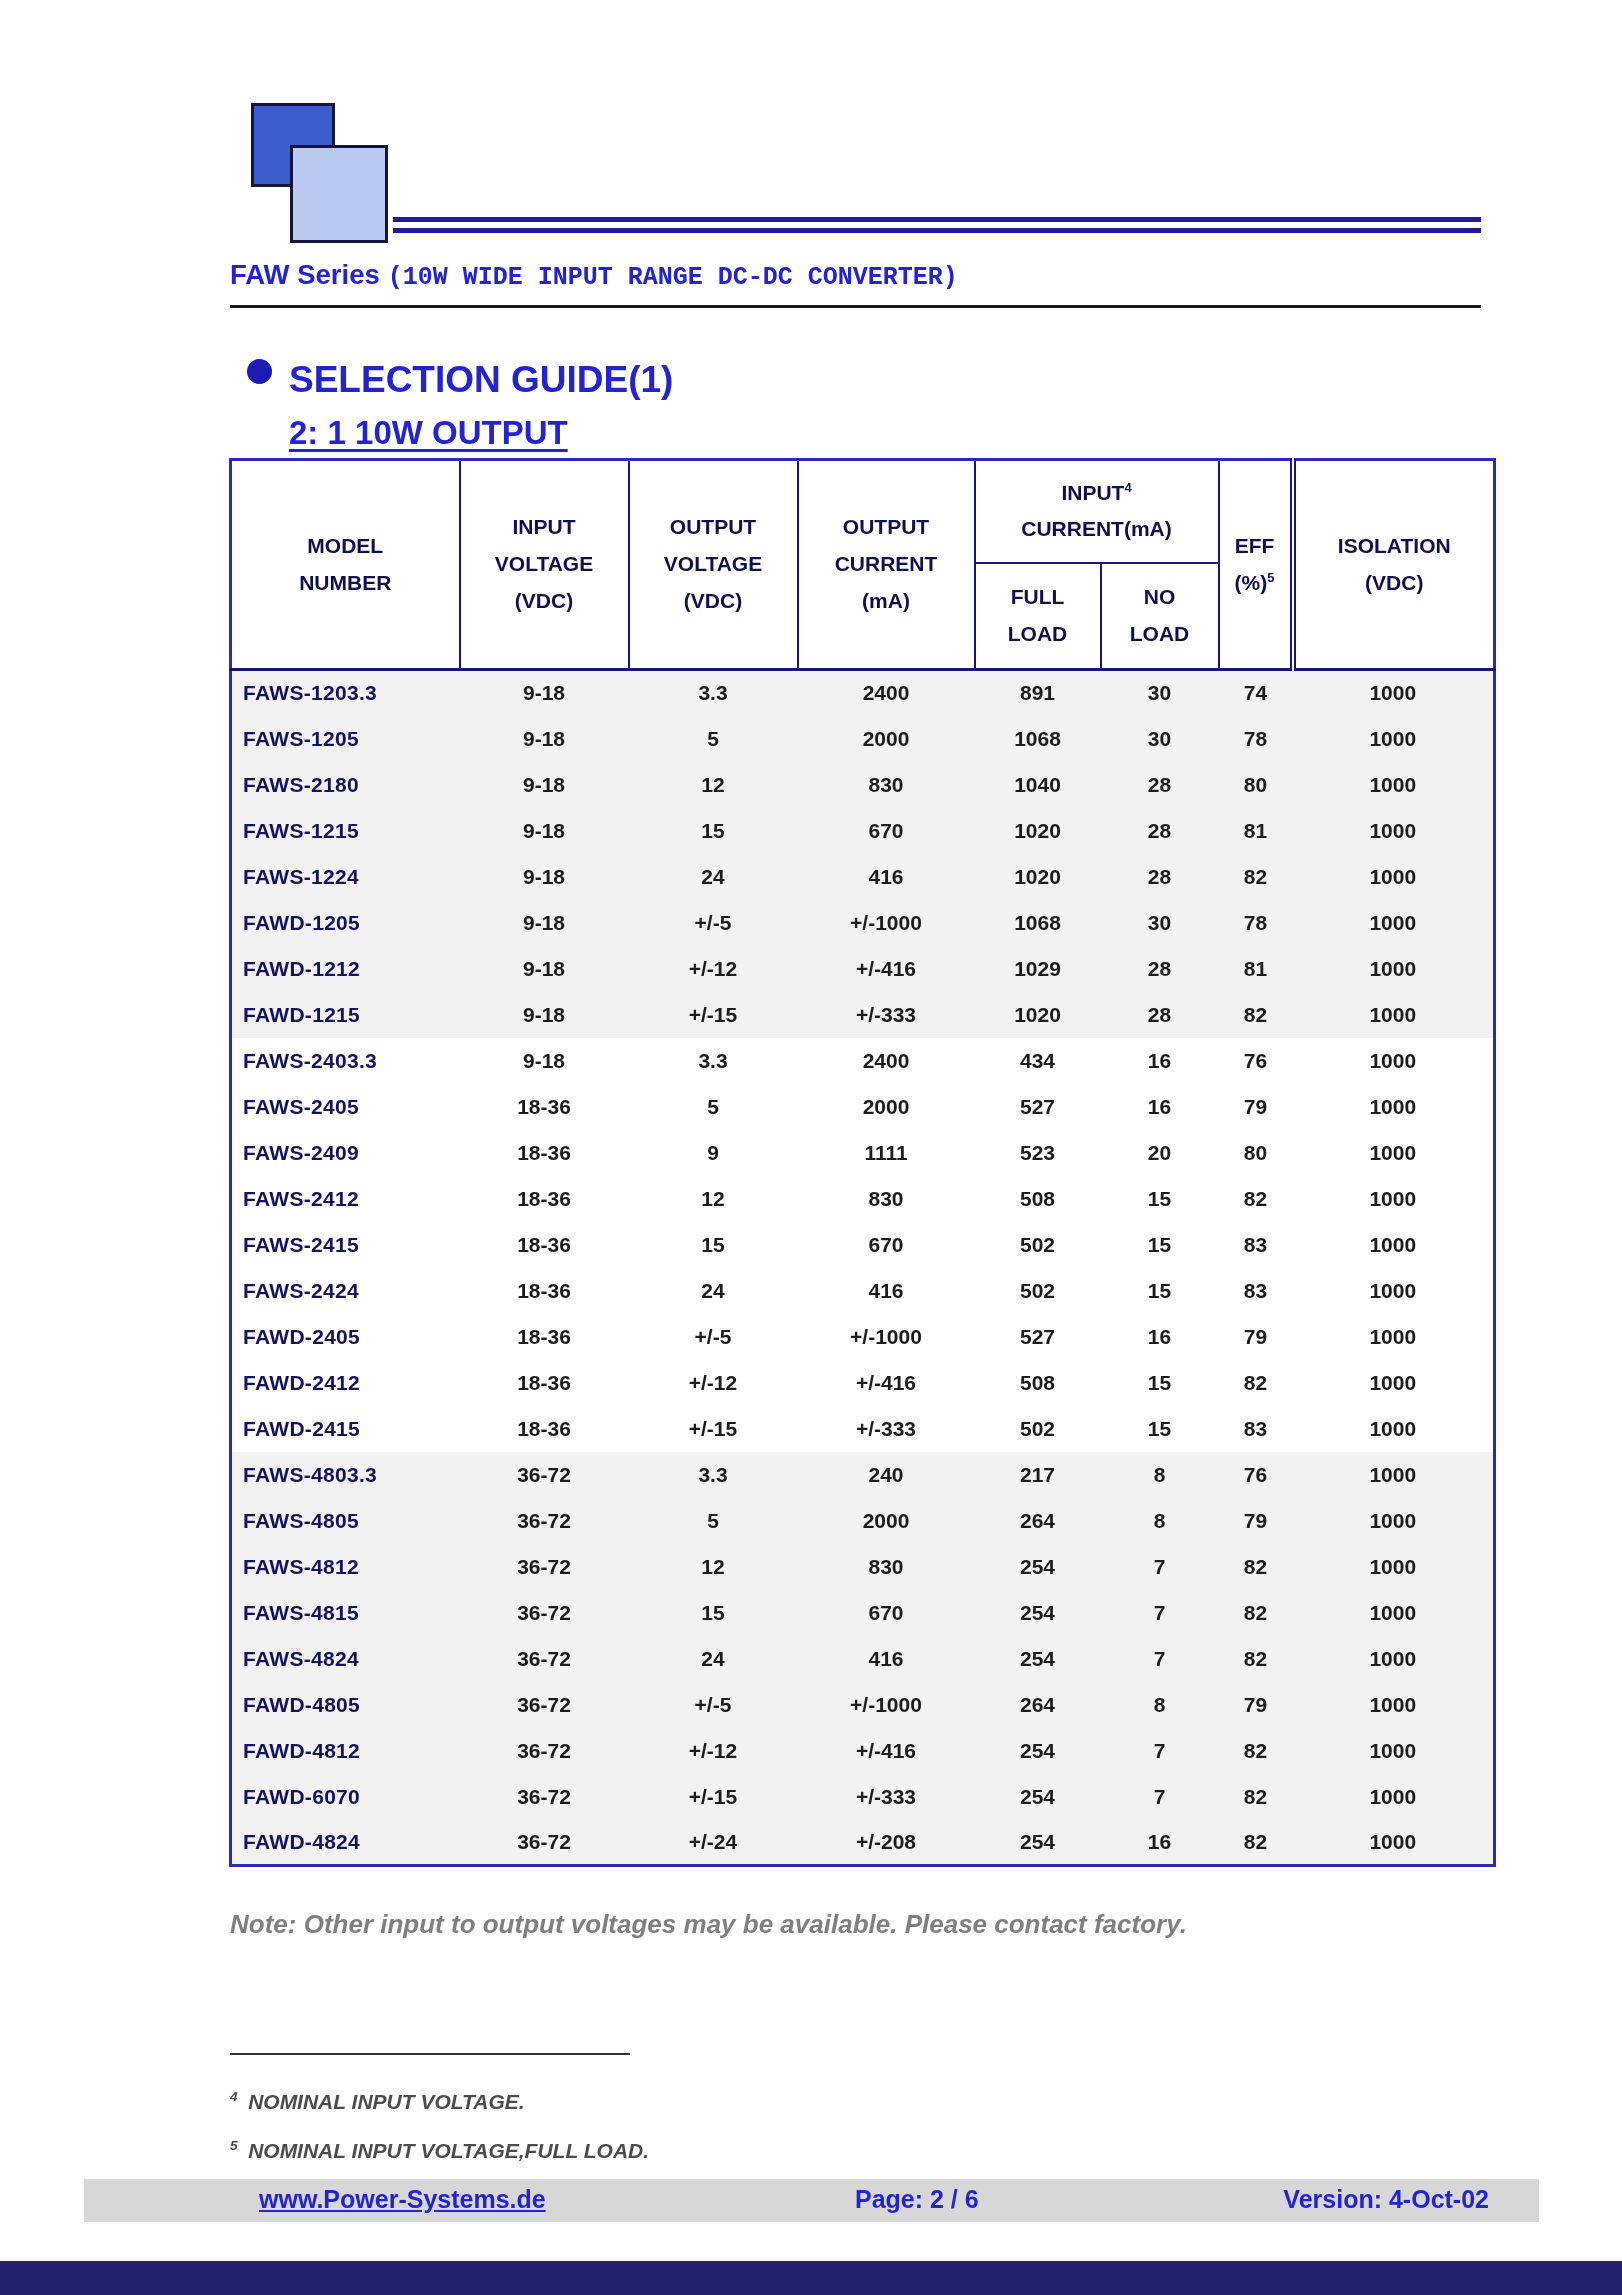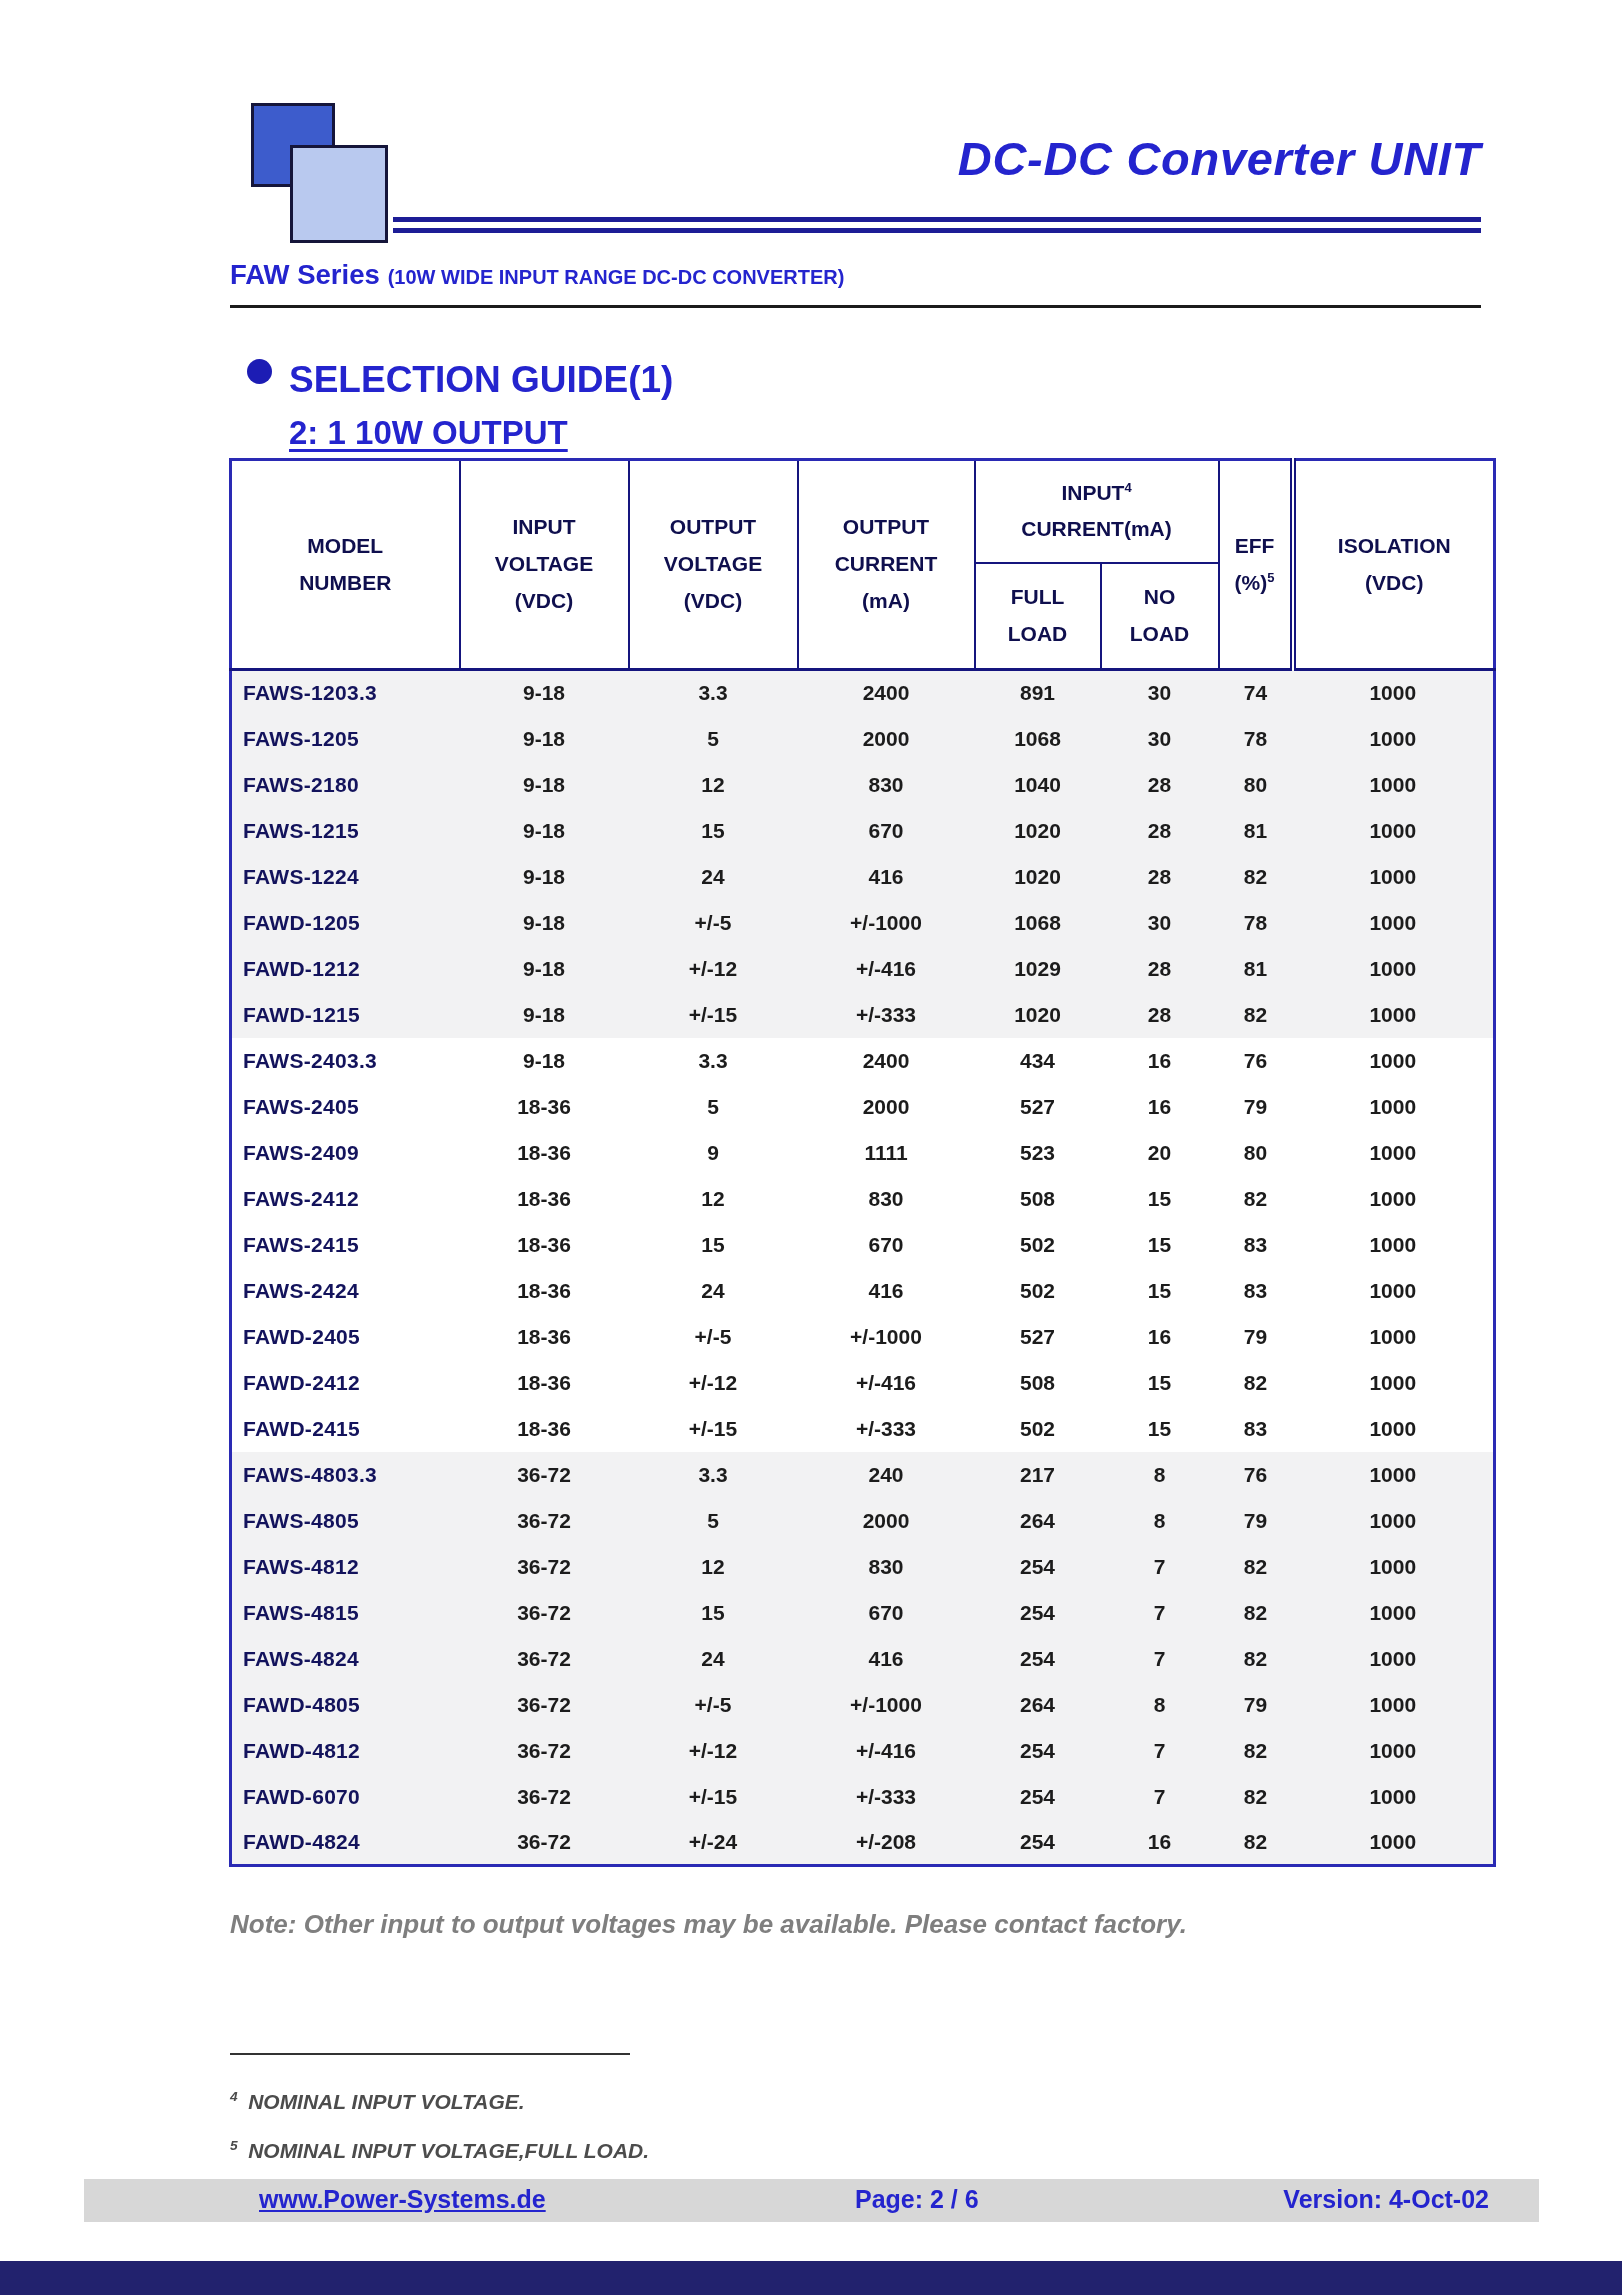--- a/index.html
+++ b/index.html
@@ -23,21 +23,21 @@
     position:absolute; left:393px; top:131px; width:1088px;
     text-align:right; font-size:47px; font-weight:bold; font-style:italic;
     color:#2424ce; letter-spacing:0.7px; white-space:nowrap;
   }
   .title-rules { position:absolute; left:393px; top:217px; width:1088px; }
   .title-rules .tr1 { height:5.2px; background:#1c1c96; }
   .title-rules .tr2 { height:5.2px; background:#1c1c96; margin-top:5.9px; }
 
   .series-line { position:absolute; left:230px; top:259px; width:1251px; white-space:nowrap; }
   .series-name { font-size:27.5px; font-weight:bold; color:#2424ce; }
-  .series-sub  { font-size:20px; font-weight:bold; color:#2424ce; margin-left:7.9px; }
+  .series-sub  { font-size:25px; font-weight:bold; color:#2424ce; margin-left:7.9px;font-family:Liberation Mono, monospace; }
   .header-rule { position:absolute; left:230px; top:305px; width:1251px; height:2.6px; background:#1b1b1b; }
 
   
   .sel-heading { position:absolute; left:247px; top:359px; display:flex; }
   .bullet { width:25px; height:25px; border-radius:50%; background:#1c1cb4; margin-right:17px; flex:none; }
   .sel-heading-text { font-size:37px; font-weight:bold; color:#2424ce; white-space:nowrap; }
   .sel-subheading {
     position:absolute; left:289px; top:414px;
     font-size:33px; font-weight:bold; color:#2424ce;
     text-decoration:underline; text-underline-offset:5.2px; white-space:nowrap;
@@ -104,21 +104,20 @@
 </head>
 <body>
 
 <div class="page">
 
   <div class="logo">
     <div class="sq-back"></div>
     <div class="sq-front"></div>
   </div>
 
-  <div class="doc-title">DC-DC Converter UNIT</div>
   <div class="title-rules">
     <div class="tr1"></div>
     <div class="tr2"></div>
   </div>
 
   <div class="series-line">
     <span class="series-name">FAW Series</span><span class="series-sub">(10W WIDE INPUT RANGE DC-DC CONVERTER)</span>
   </div>
   <div class="header-rule"></div>
 

